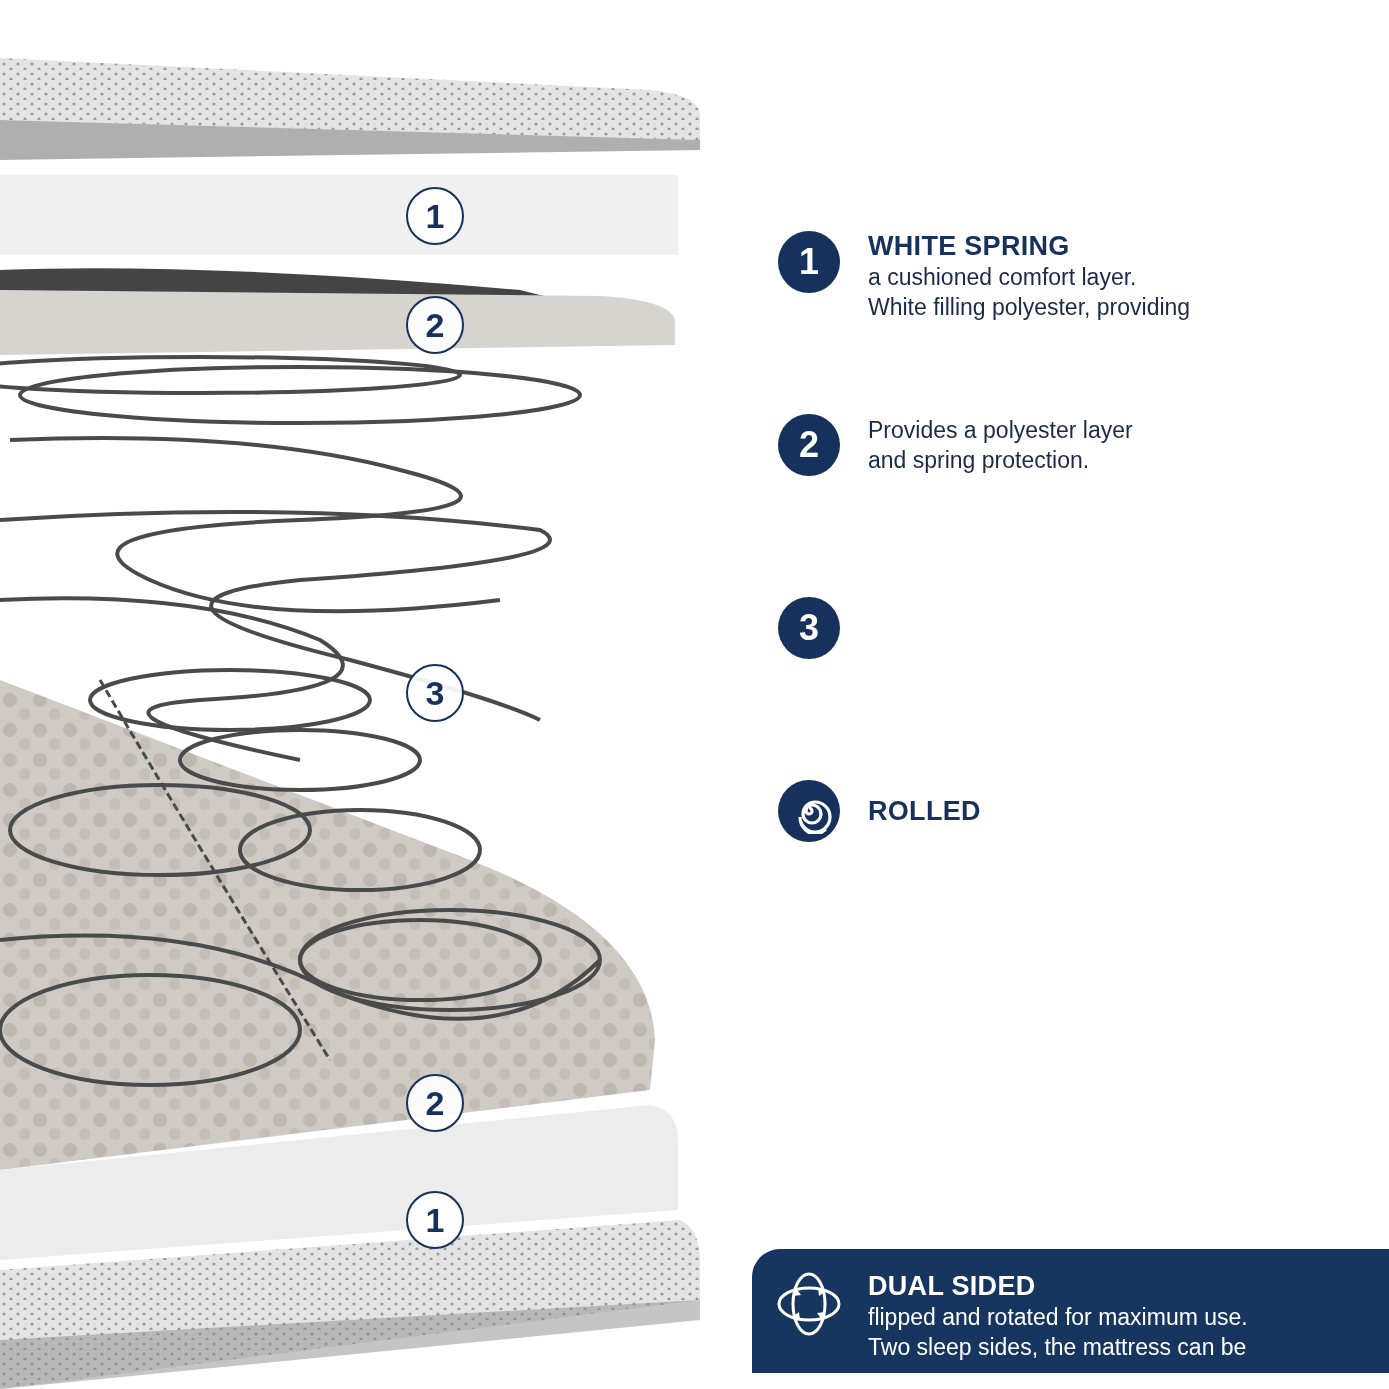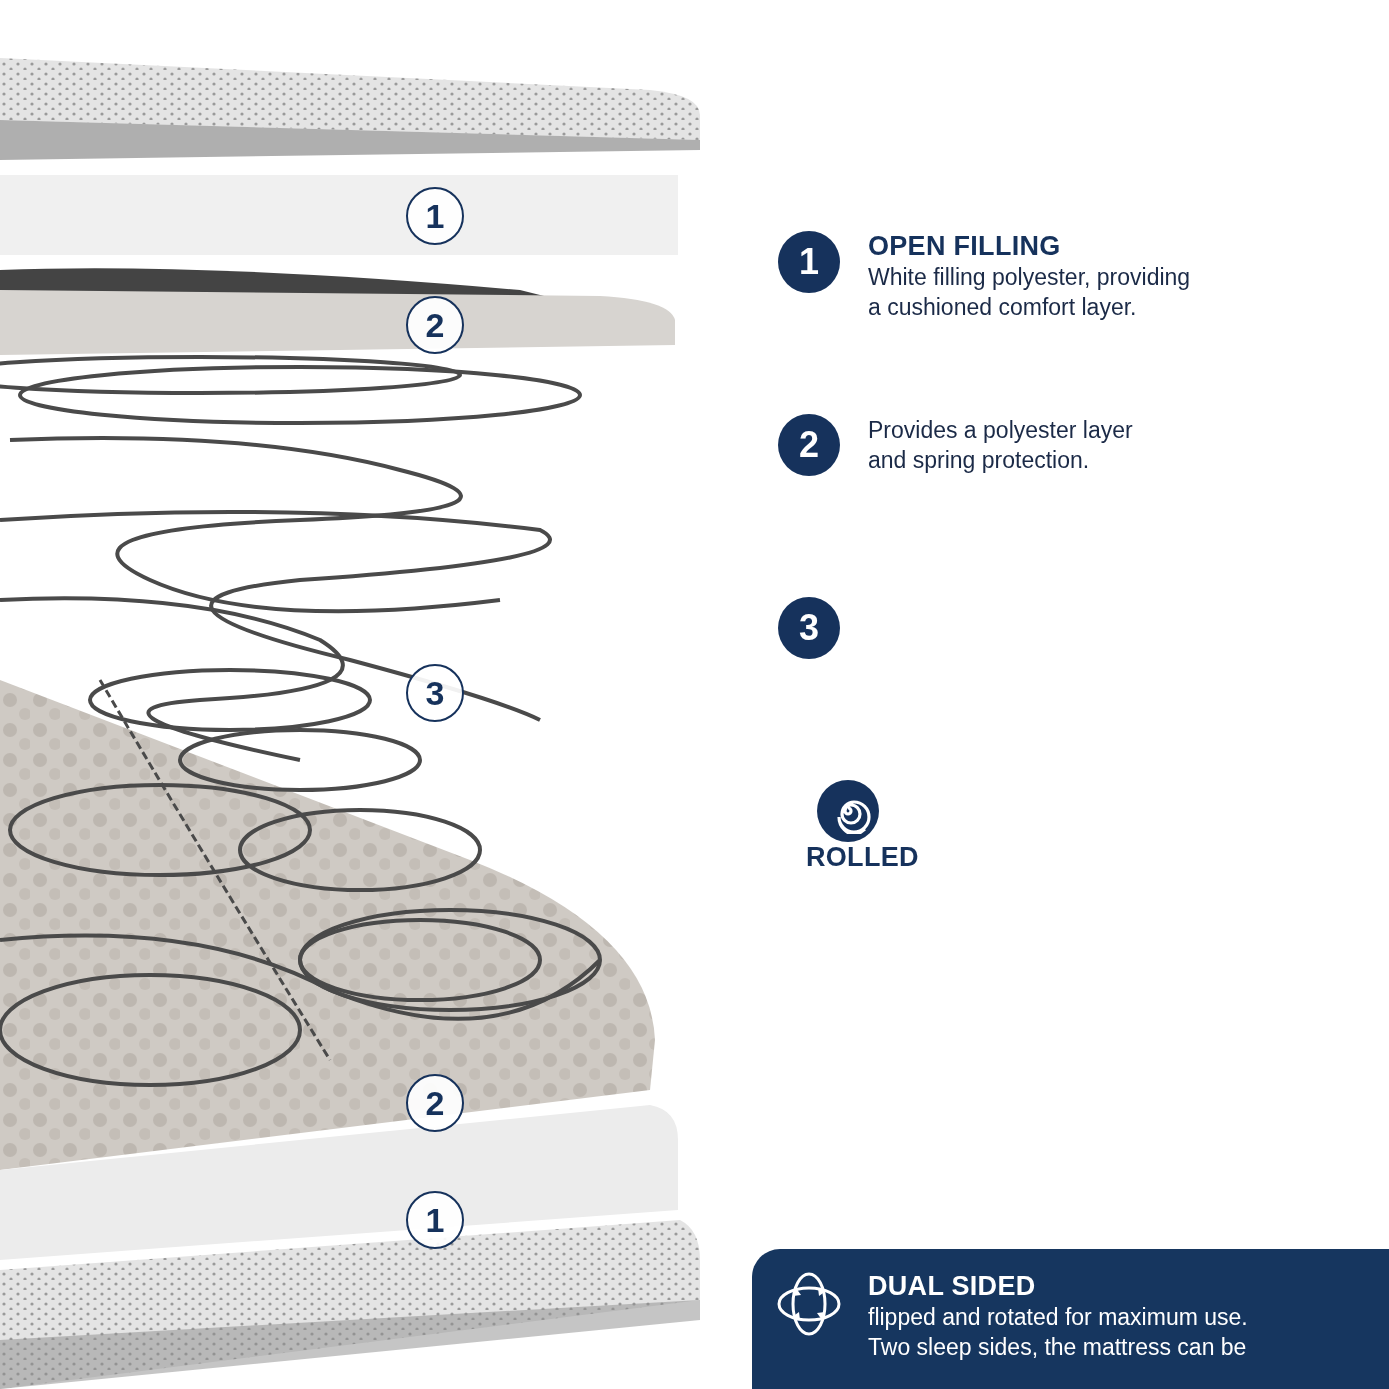--- a/index.html
+++ b/index.html
@@ -4,21 +4,21 @@
   <style>
     html, body { margin: 0; padding: 0; background: #ffffff; }
     body { width: 1389px; height: 1389px; position: relative; overflow: hidden; font-family: "Liberation Sans", "DejaVu Sans", sans-serif; }
     .illustration { position: absolute; left: 0; top: 0; width: 720px; height: 1389px; }
     .layer-marker { position: absolute; width: 58px; height: 58px; border-radius: 50%; background: rgba(255,255,255,0.92); border: 2.5px solid #16325c; box-sizing: border-box; display: flex; align-items: center; justify-content: center; color: #16325c; font-weight: bold; font-size: 34px; }
     .feature { position: absolute; left: 778px; display: flex; align-items: flex-start; }
     .badge { width: 62px; height: 62px; border-radius: 50%; background: #16325c; color: #fff; display: flex; align-items: center; justify-content: center; font-size: 36px; font-weight: bold; flex-shrink: 0; }
     .feature-text { margin-left: 28px; color: #16325c; }
     .feature-title { font-size: 27px; font-weight: bold; letter-spacing: 0.3px; line-height: 30px; margin-top: 0px; }
     .feature-desc { font-size: 23px; line-height: 28px; margin-top: 2px; color: #1b2a47; }
-    .dual-panel { position: absolute; left: 752px; top: 1249px; width: 637px; height: 140px; background: #16365f; border-top-left-radius: 28px; }
+    .dual-panel { position: absolute; left: 752px; top: 1249px; width: 637px; height: 124px; background: #16365f; border-top-left-radius: 28px; }
     .dual-panel .feature-text { position: absolute; left: 116px; top: 22px; margin: 0; color: #fff; }
     .dual-panel .feature-desc { color: #fff; }
     .dual-icon { position: absolute; left: 22px; top: 20px; width: 70px; height: 70px; }
   </style>
 </head>
 <body>
 
 <div class="illustration">
   <svg width="720" height="1389" viewBox="0 0 720 1389">
     <defs>
@@ -82,43 +82,43 @@
   <div class="layer-marker" style="left:406px;top:1191px;">
       <span>1</span>
     </div>
 </div>
 
 <div class="feature" style="top:231px;">
   <div class="badge">
       <span>1</span>
     </div>
   <div class="feature-text">
-    <div class="feature-title">OPEN FILLING</div>
+    <div class="feature-title">WHITE SPRING</div>
+    <div class="feature-desc">a cushioned comfort layer.</div>
     <div class="feature-desc">White filling polyester, providing</div>
-    <div class="feature-desc">a cushioned comfort layer.</div>
   </div>
 </div>
 
 <div class="feature" style="top:414px;">
   <div class="badge">
       <span>2</span>
     </div>
   <div class="feature-text">
     <div class="feature-desc">Provides a polyester layer</div>
     <div class="feature-desc">and spring protection.</div>
   </div>
 </div>
 
 <div class="feature" style="top:597px;">
   <div class="badge">
       <span>3</span>
     </div>
 </div>
 
-<div class="feature" style="top:780px;align-items:center;flex-direction:column;">
+<div class="feature" style="top:780px;align-items:center;">
   <div class="badge">
     <svg width="46" height="46" viewBox="0 0 46 46" fill="none" stroke="#fff" stroke-width="3.2">
       <path d="M23 23 m0 -3 a3 3 0 1 1 -3 3 a6 6 0 0 1 6 -6 a9 9 0 1 1 -9 9 a12 12 0 0 1 12 -12 a15 15 0 1 1 -15 15 a18 18 0 0 0 18 18 L40 41"></path>
     </svg>
   </div>
   <div class="feature-text">
     <div class="feature-title">ROLLED</div>
   </div>
 </div>
 

